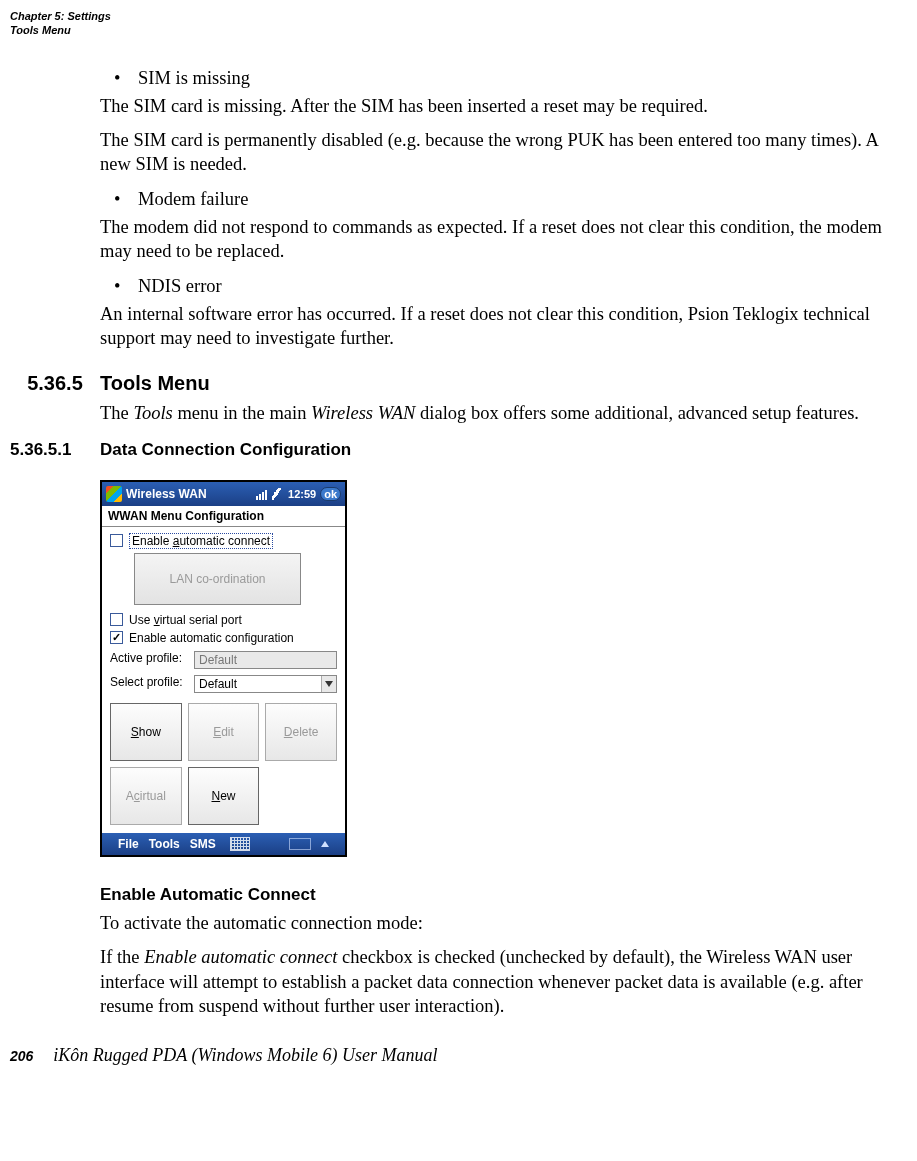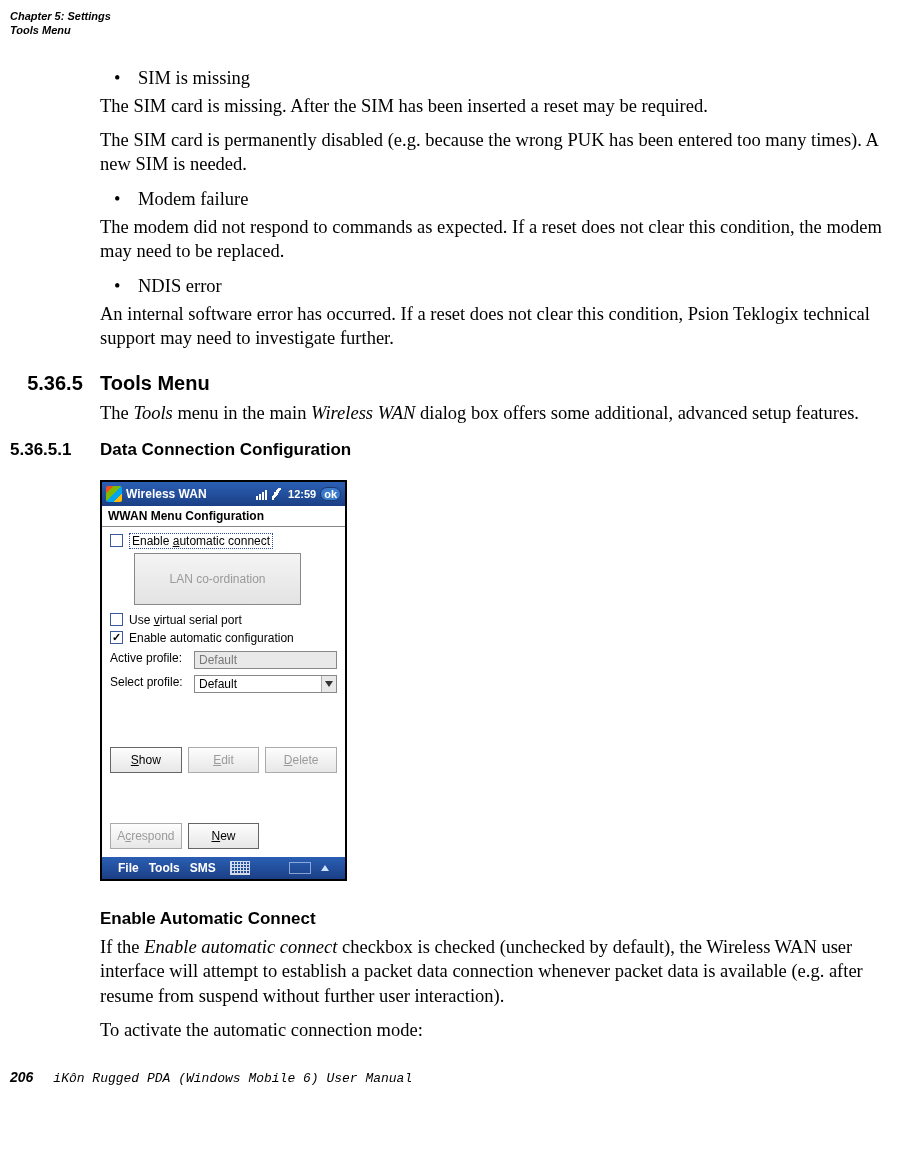--- a/index.html
+++ b/index.html
@@ -84,23 +84,23 @@
     align-items: baseline;
     gap: 20px;
   }
   .footer .pg {
     font-family: Verdana, Arial, sans-serif;
     font-weight: bold;
     font-style: italic;
     font-size: 14px;
   }
   .footer .ft {
-    font-family: Liberation Mono, monospace;
+    font-family: Liberation Serif, serif;
     font-style: italic;
-    font-size: 13px;
+    font-size: 18px;
     text-align: center;
   }
 
   
   .sshot-wrap {
     margin: 10px 0 14px 0;
     display: inline-block;
     border: 2px solid #000;
   }
   .phone {
@@ -226,24 +226,23 @@
   .btns {
     display: grid;
     grid-template-columns: repeat(3, 1fr);
     gap: 6px;
     margin-top: 6px;
   }
   .pbtn {
     border: 1px solid #666;
     background: linear-gradient(#fdfdfd,#e7e7e7);
     text-align: center;
-    padding: 5px 0;
+    padding: 21px 0;
     font-size: 12px;
     color: #000;
-    margin-top: 44px;
   }
   .pbtn.disabled { color:#9a9a9a; border-color:#aaa; }
   .pbtn u { text-decoration: underline; }
   .menubar {
     height: 22px;
     background: linear-gradient(#2b5fb4, #1b3f85);
     color:#fff;
     display:flex;
     align-items:center;
     padding: 0 16px;
@@ -362,43 +361,43 @@
                     <path d="M0 0 L8 0 L4 6 Z" fill="#333"></path>
                   </svg>
               </span>
             </span>
           </div>
 
           <div class="btns">
             <span class="pbtn"><u>S</u><span>how</span></span>
             <span class="pbtn disabled"><u>E</u><span>dit</span></span>
             <span class="pbtn disabled"><u>D</u><span>elete</span></span>
-            <span class="pbtn disabled"><span>A</span><u>c</u><span>respond</span></span>
+            <span class="pbtn disabled"><span>A</span><u>c</u><span>irtual</span></span>
             <span class="pbtn"><u>N</u><span>ew</span></span>
             <span></span>
           </div>
         </div>
 
         <div class="menubar">
           <span>File</span>
           <span>Tools</span>
           <span>SMS</span>
           <span class="kbdico" style="margin-left:4px"></span>
           <span class="spacer"></span>
           <span class="kbdico2"></span>
           <span class="caret-up"></span>
         </div>
       </div>
     </div>
 
     <div class="h4">Enable Automatic Connect</div>
+    <p class="body">To activate the automatic connection mode:</p>
     <p class="body">
       <span>If the </span><em class="i">Enable automatic connect</em><span> checkbox is checked (unchecked by default), the Wireless WAN user interface will attempt to establish a packet data connection whenever packet data is available (e.g. after resume from suspend without further user interaction).</span>
     </p>
-    <p class="body">To activate the automatic connection mode:</p>
 
   </div>
 
   <div class="footer">
     <span class="pg">206</span>
     <span class="ft">iKôn Rugged PDA (Windows Mobile 6) User Manual</span>
   </div>
 
 </div>
 

